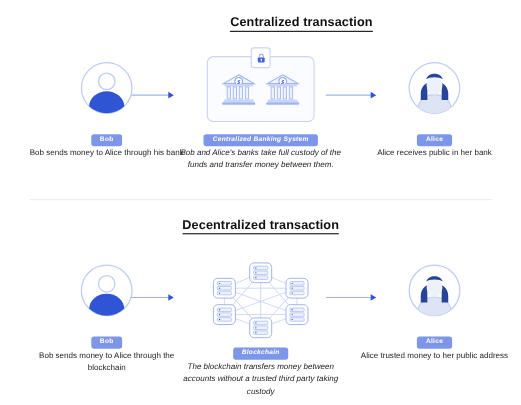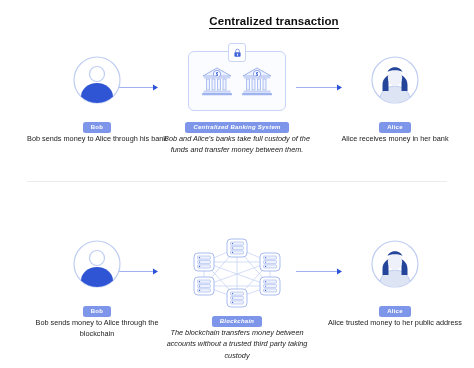--- a/index.html
+++ b/index.html
@@ -254,26 +254,29 @@
             <ellipse cx="25" cy="44" rx="15" ry="13" fill="#dde4f4" stroke="#bfcdf2" stroke-width="1"></ellipse>
             <path d="M12.5 30 C12.5 15 37.5 15 37.5 30 L37.5 36 L31.5 36 L31.5 24 L18.5 24 L18.5 36 L12.5 36 Z" fill="#25459b"></path>
             <ellipse cx="25" cy="22.5" rx="7.2" ry="8.6" fill="#eef1f9"></ellipse>
             <path d="M17.5 17 C19.5 10.5 30.5 10.5 32.5 17 C30 14.5 20 14.5 17.5 17 Z" fill="#25459b"></path>
           </g>
         </svg>
       </div>
       <div class="badge-row">
         <span class="badge">Alice</span>
       </div>
-      <div class="caption">Alice receives money in her bank</div>
+      <div class="caption">Alice receives public in her bank</div>
     </div>
   </div>
 
   <div class="divider"></div>
 
+  <div class="section-title" id="title-2">
+    <span>Decentralized transaction</span>
+  </div>
 
   <div class="row" id="row-2">
 
     <div class="arrow" id="arrow-2a">
       <svg width="48" height="9" viewBox="0 0 48 9">
         <line x1="0" y1="4.5" x2="42" y2="4.5" stroke="#9fb4ee" stroke-width="1"></line>
         <path d="M41 1.5 L46 4.5 L41 7.5 Z" fill="#2f55d4"></path>
       </svg>
     </div>
     <div class="arrow" id="arrow-2b">

